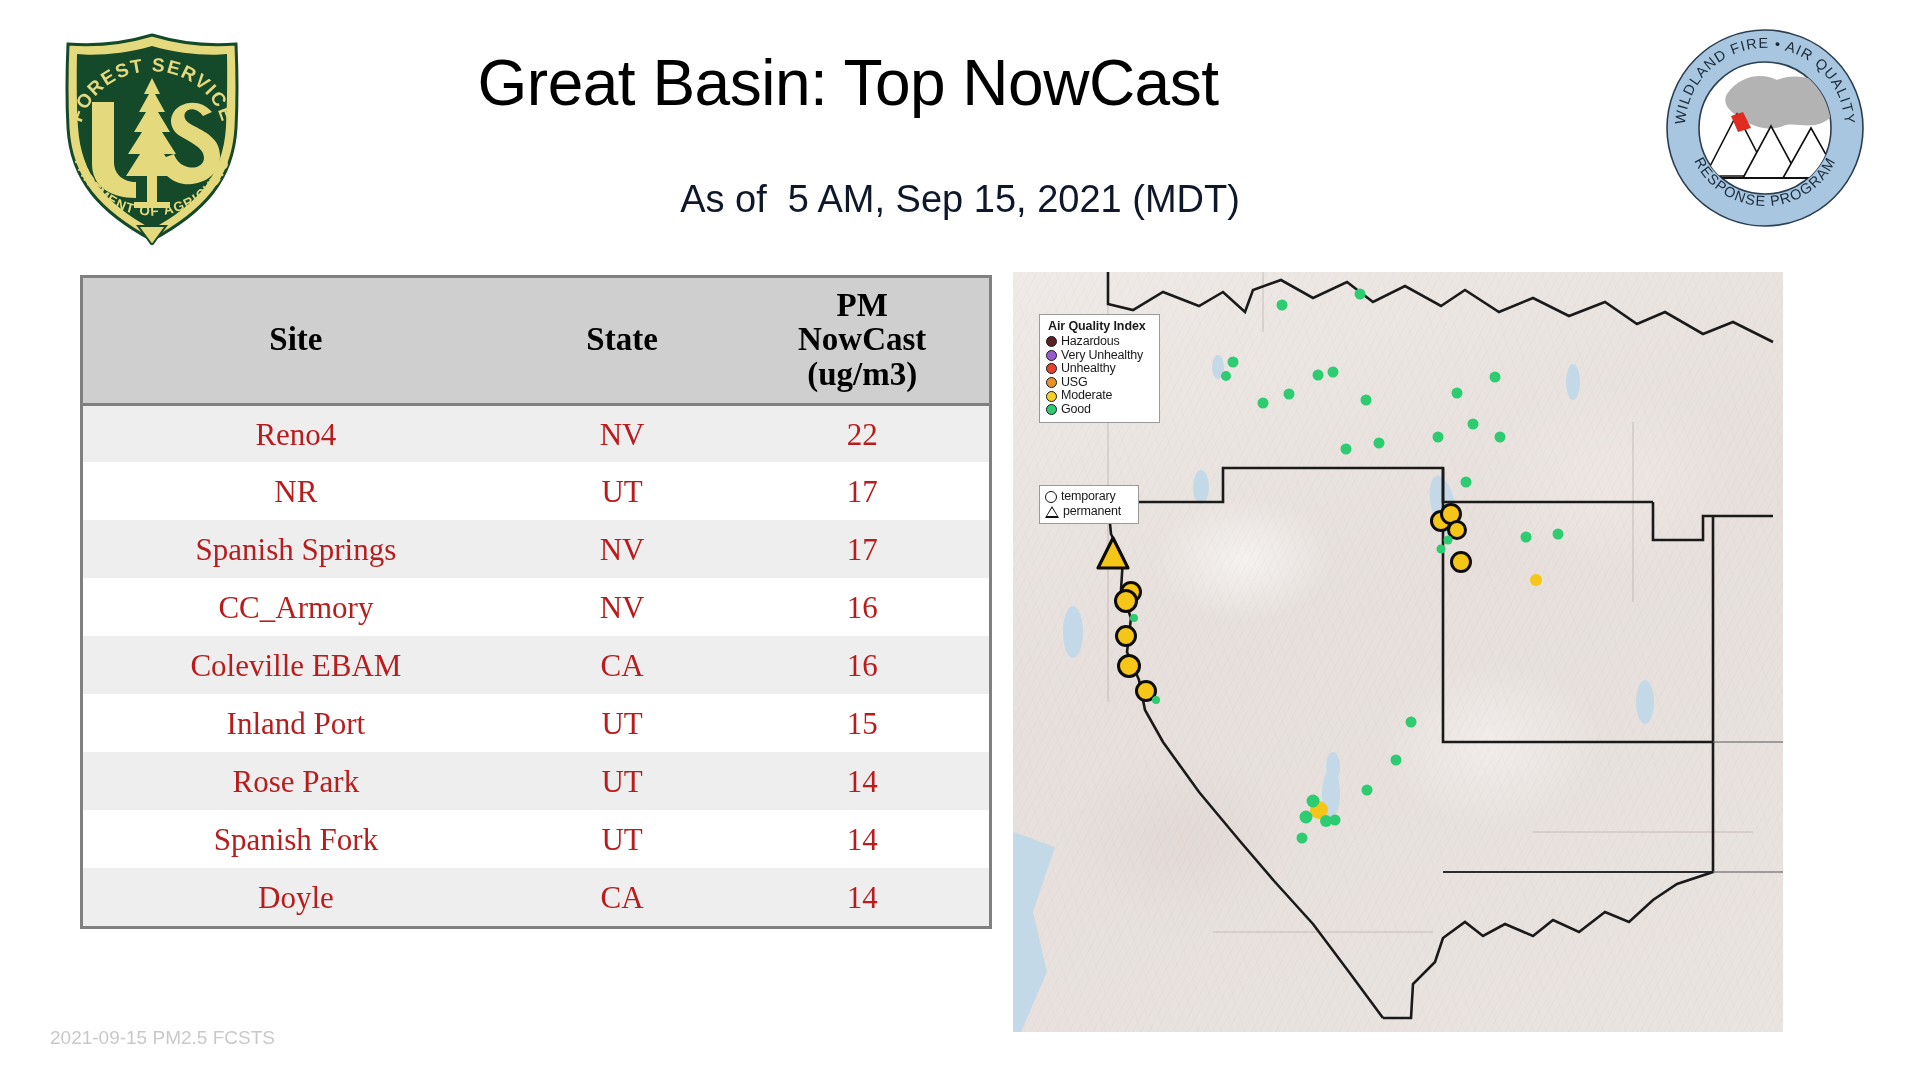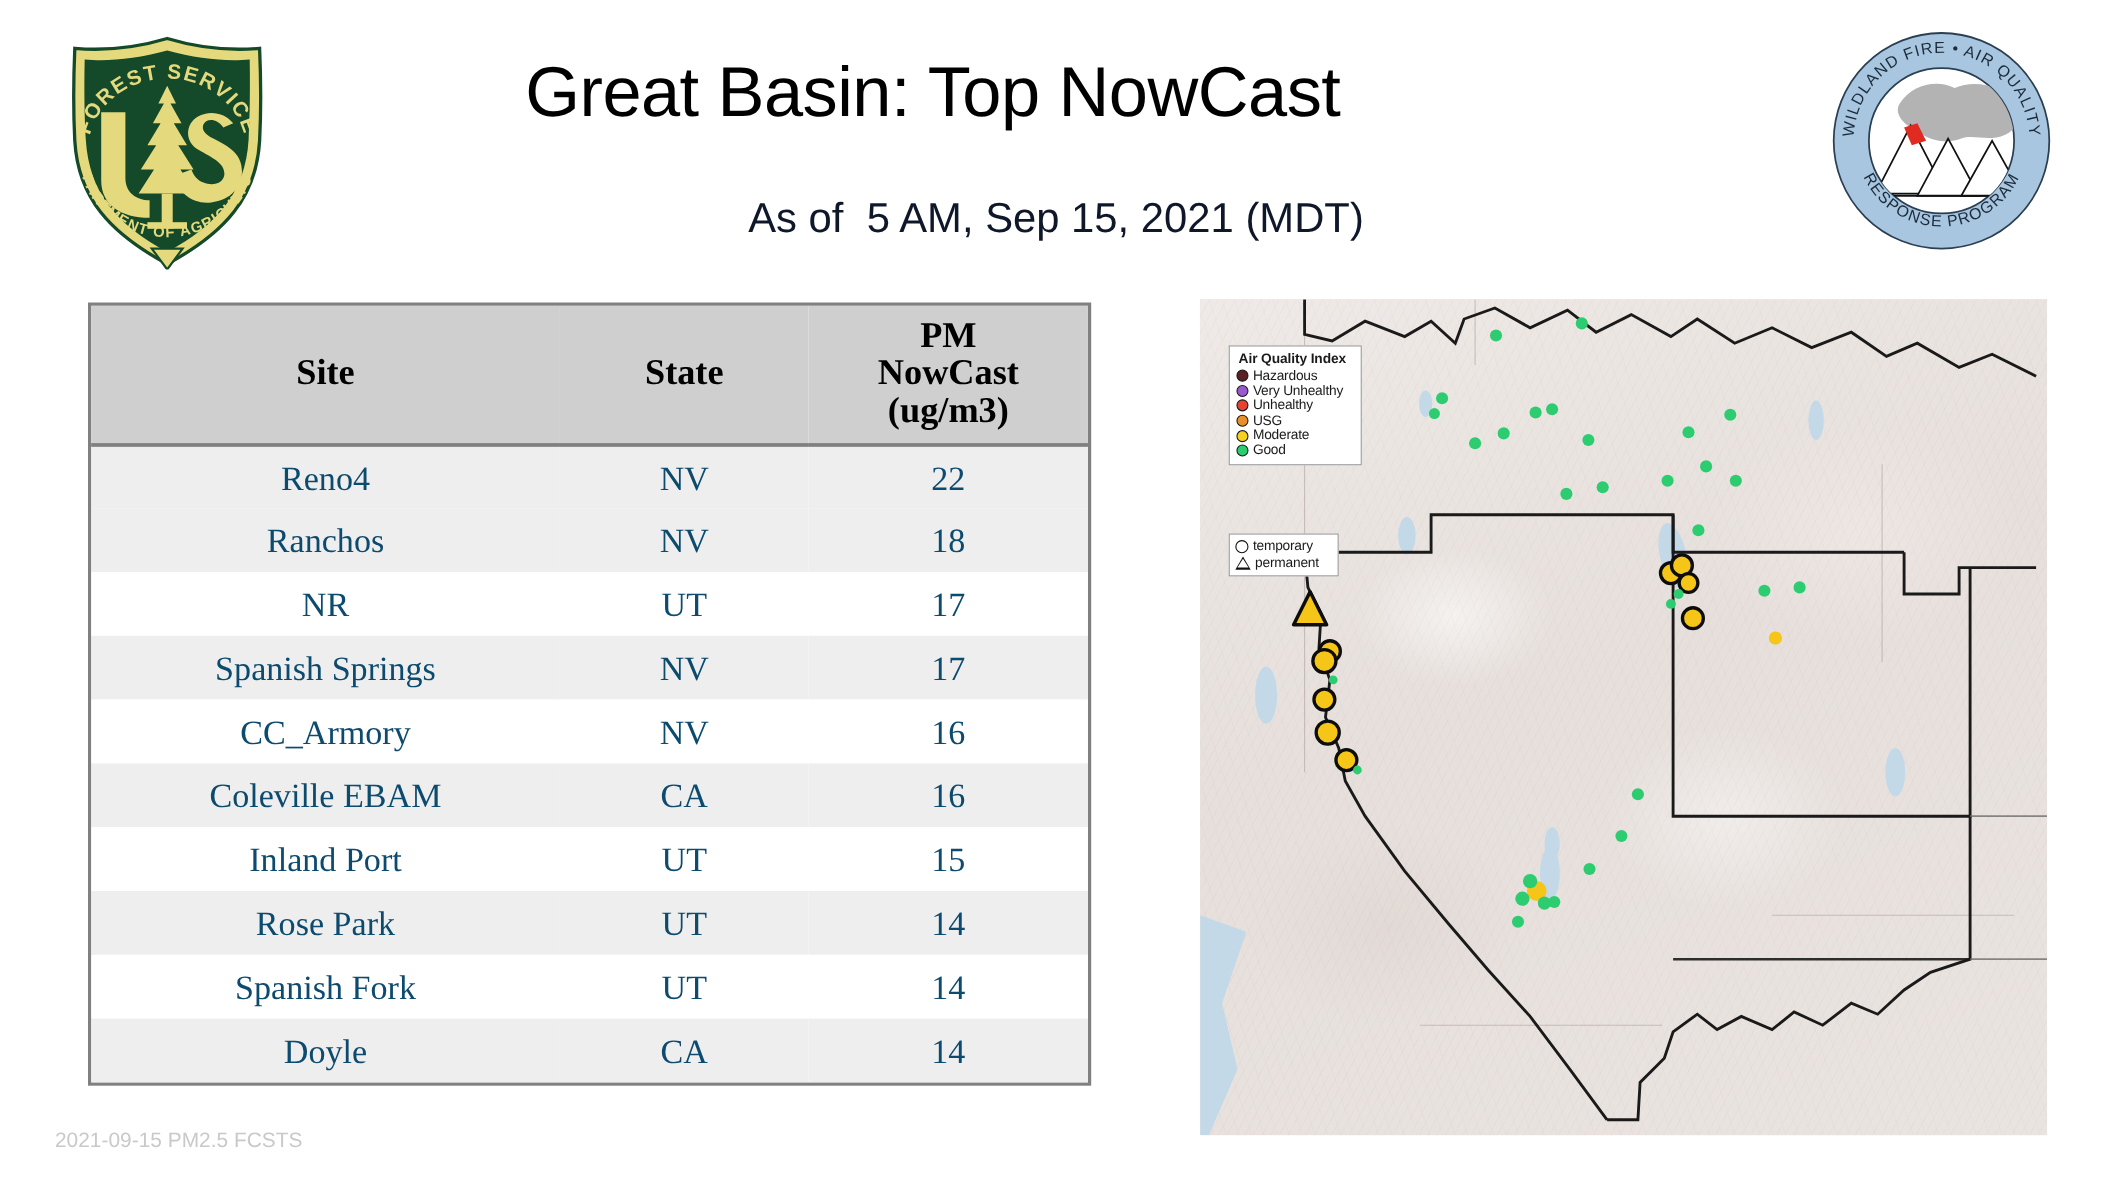--- a/index.html
+++ b/index.html
@@ -76,21 +76,21 @@
     border-bottom: 3px solid #808080;
     line-height: 1.04;
     vertical-align: middle;
     white-space: pre-line;
   }
   table.aqi thead th.th-pm { font-size: 33px; }
   table.aqi tbody td {
     font-size: 31px;
     text-align: center;
     padding: 10px 4px;
-    color: #0c4a6e;
+    color: #b91c1c;
     border: none;
     height: 58px;
     line-height: 1.0;
   }
   table.aqi tbody tr.odd td { background: #eeeeee; }
   table.aqi tbody tr.even td { background: #ffffff; }
   col.c-site  { width: 47%; }
   col.c-state { width: 25%; }
   col.c-pm    { width: 28%; }
 
@@ -101,21 +101,21 @@
     font-size: 19px;
     color: #c9c9c9;
     font-family: "Liberation Sans", sans-serif;
     white-space: pre;
     z-index: 0;
   }
 
   
   #map {
     position: absolute;
-    left: 1091px; top: 272px;
+    left: 1013px; top: 272px;
     width: 770px; height: 760px;
     background: #ece7e4;
     overflow: hidden;
     border: 0;
   }
   #map .terrain {
     position: absolute; inset: 0;
     background:
       radial-gradient(ellipse 130px 90px at 30% 38%, rgba(255,255,255,0.55), rgba(255,255,255,0) 70%),
       radial-gradient(ellipse 160px 120px at 62% 62%, rgba(255,255,255,0.40), rgba(255,255,255,0) 70%),
@@ -317,25 +317,20 @@
           <th class="th-pm">PM
 NowCast
 (ug/m3)</th>
         </tr>
       </thead>
       <tbody id="table-body">
           <tr class="odd">
             <td>Reno4</td>
             <td>NV</td>
             <td>22</td>
-          </tr>
-          <tr class="odd">
-            <td>Ranchos</td>
-            <td>NV</td>
-            <td>18</td>
           </tr>
           <tr class="even">
             <td>NR</td>
             <td>UT</td>
             <td>17</td>
           </tr>
           <tr class="odd">
             <td>Spanish Springs</td>
             <td>NV</td>
             <td>17</td>

